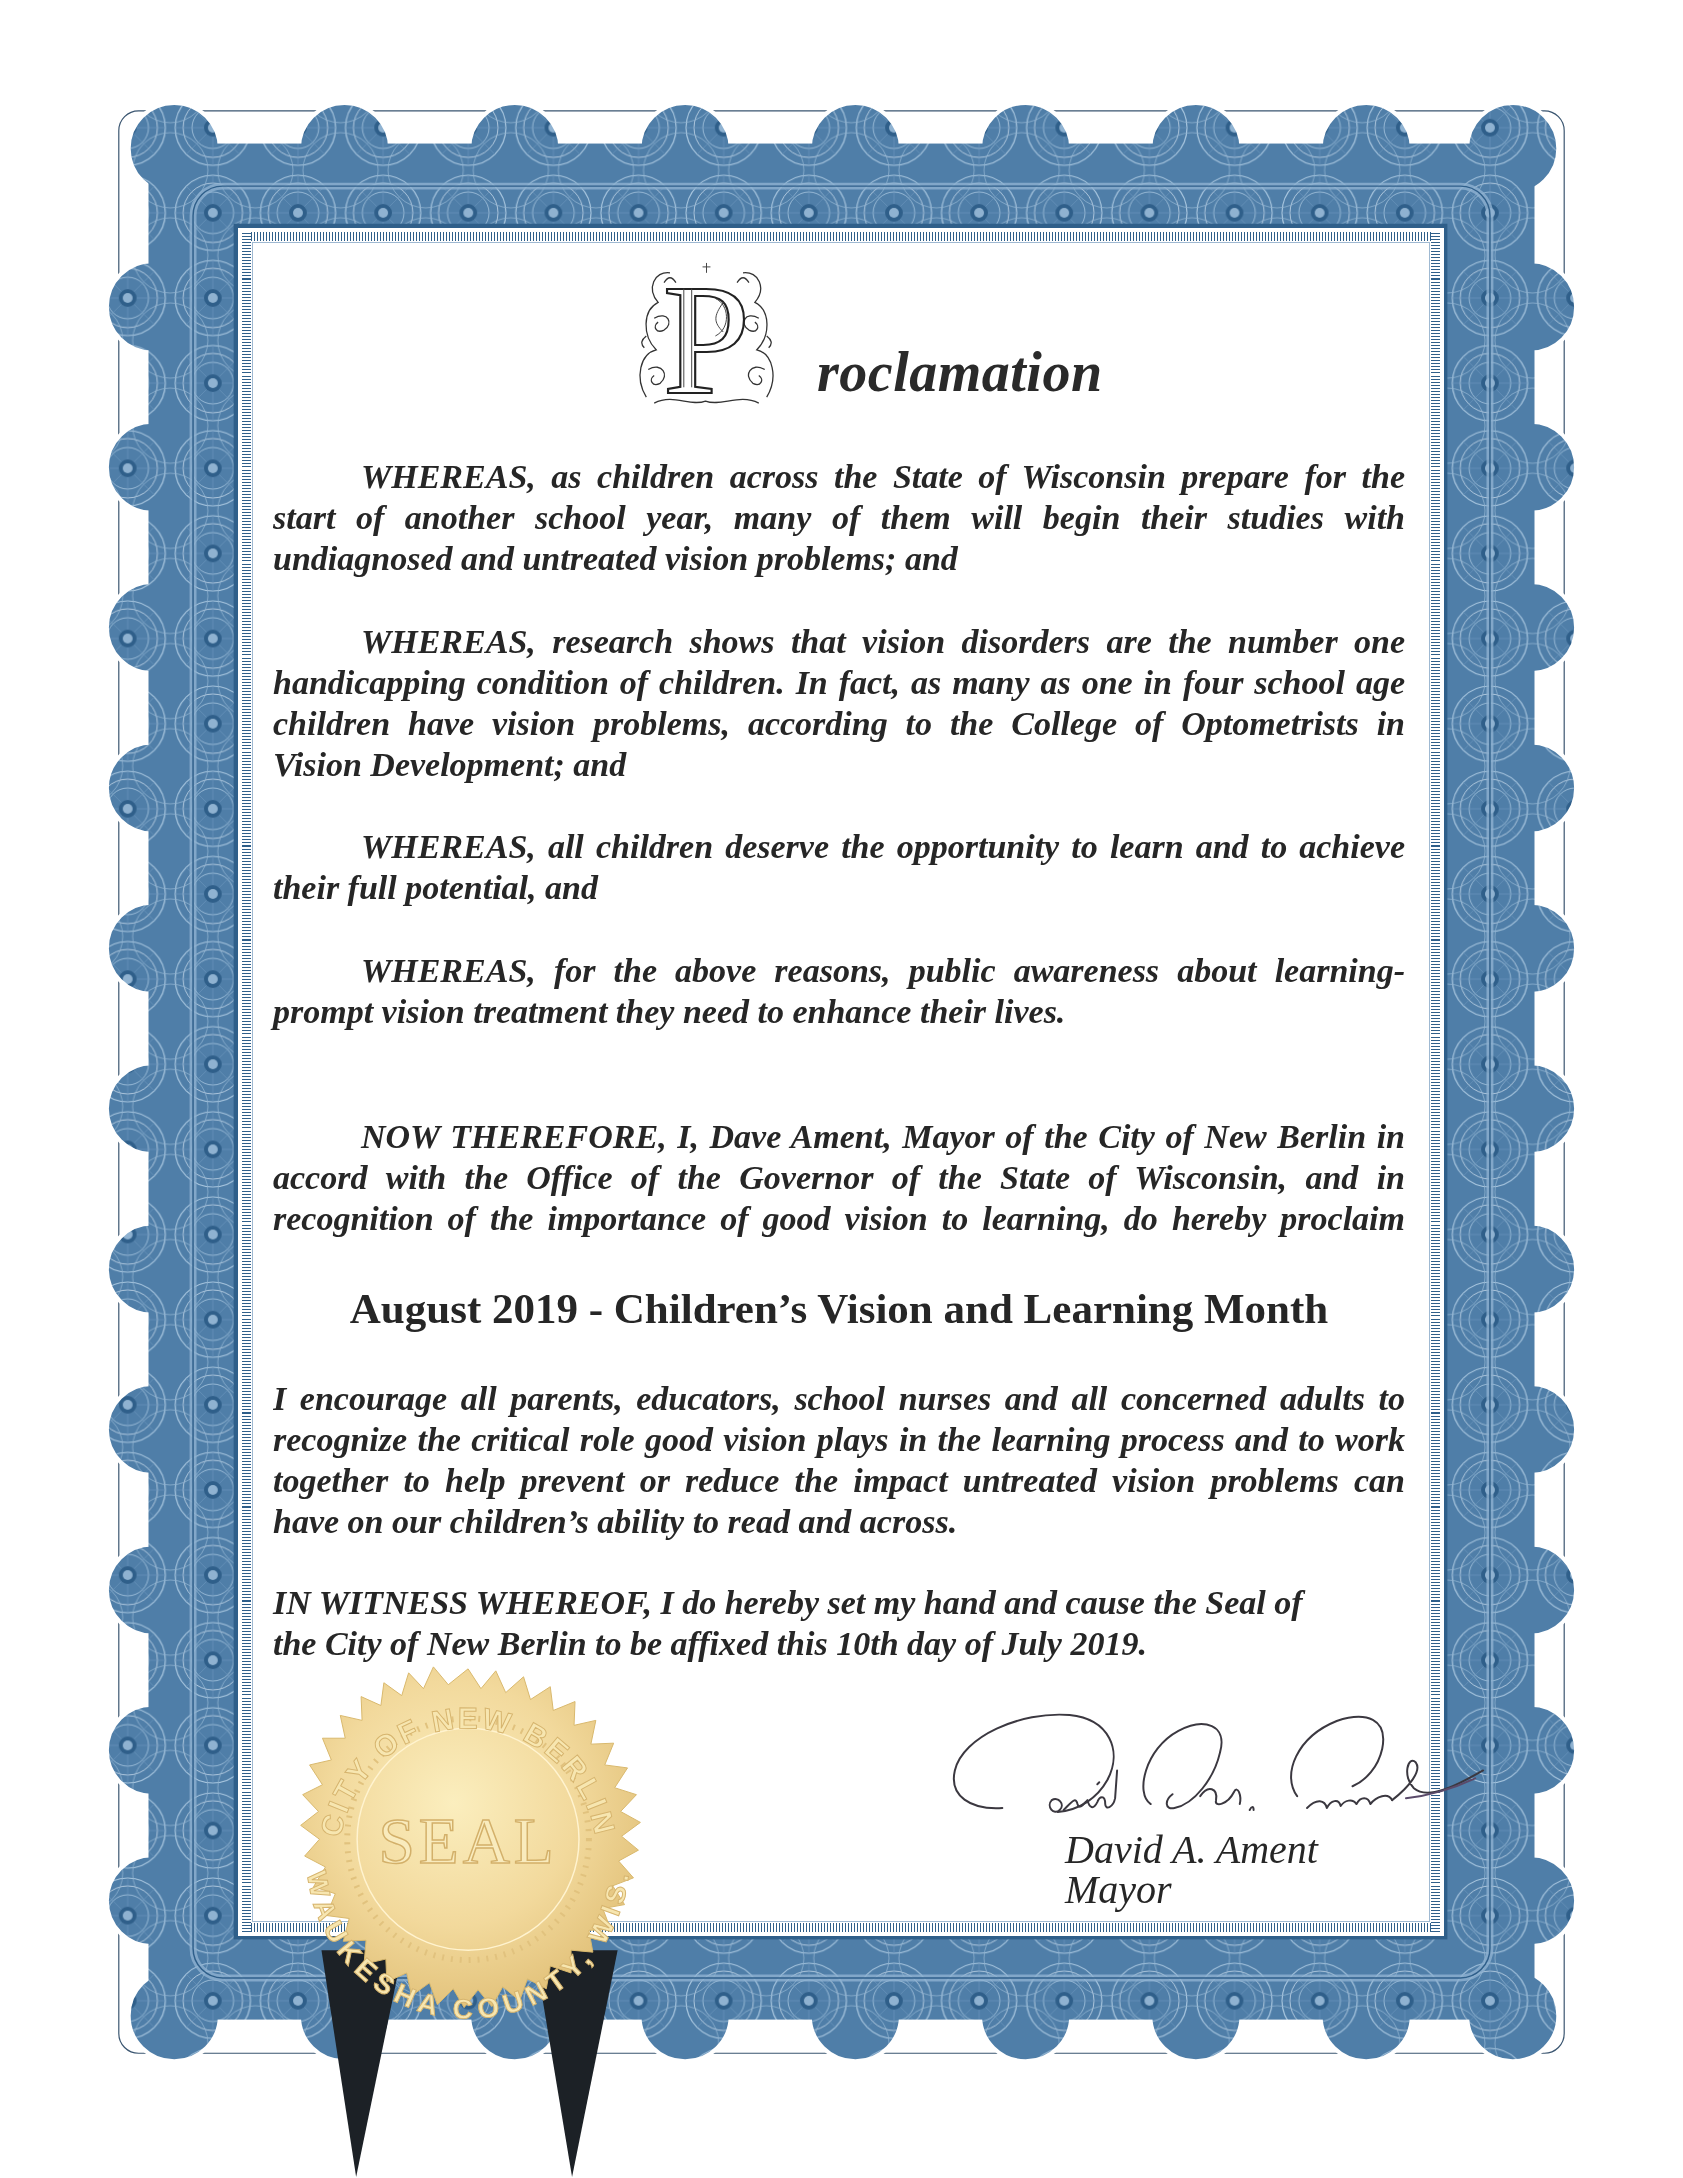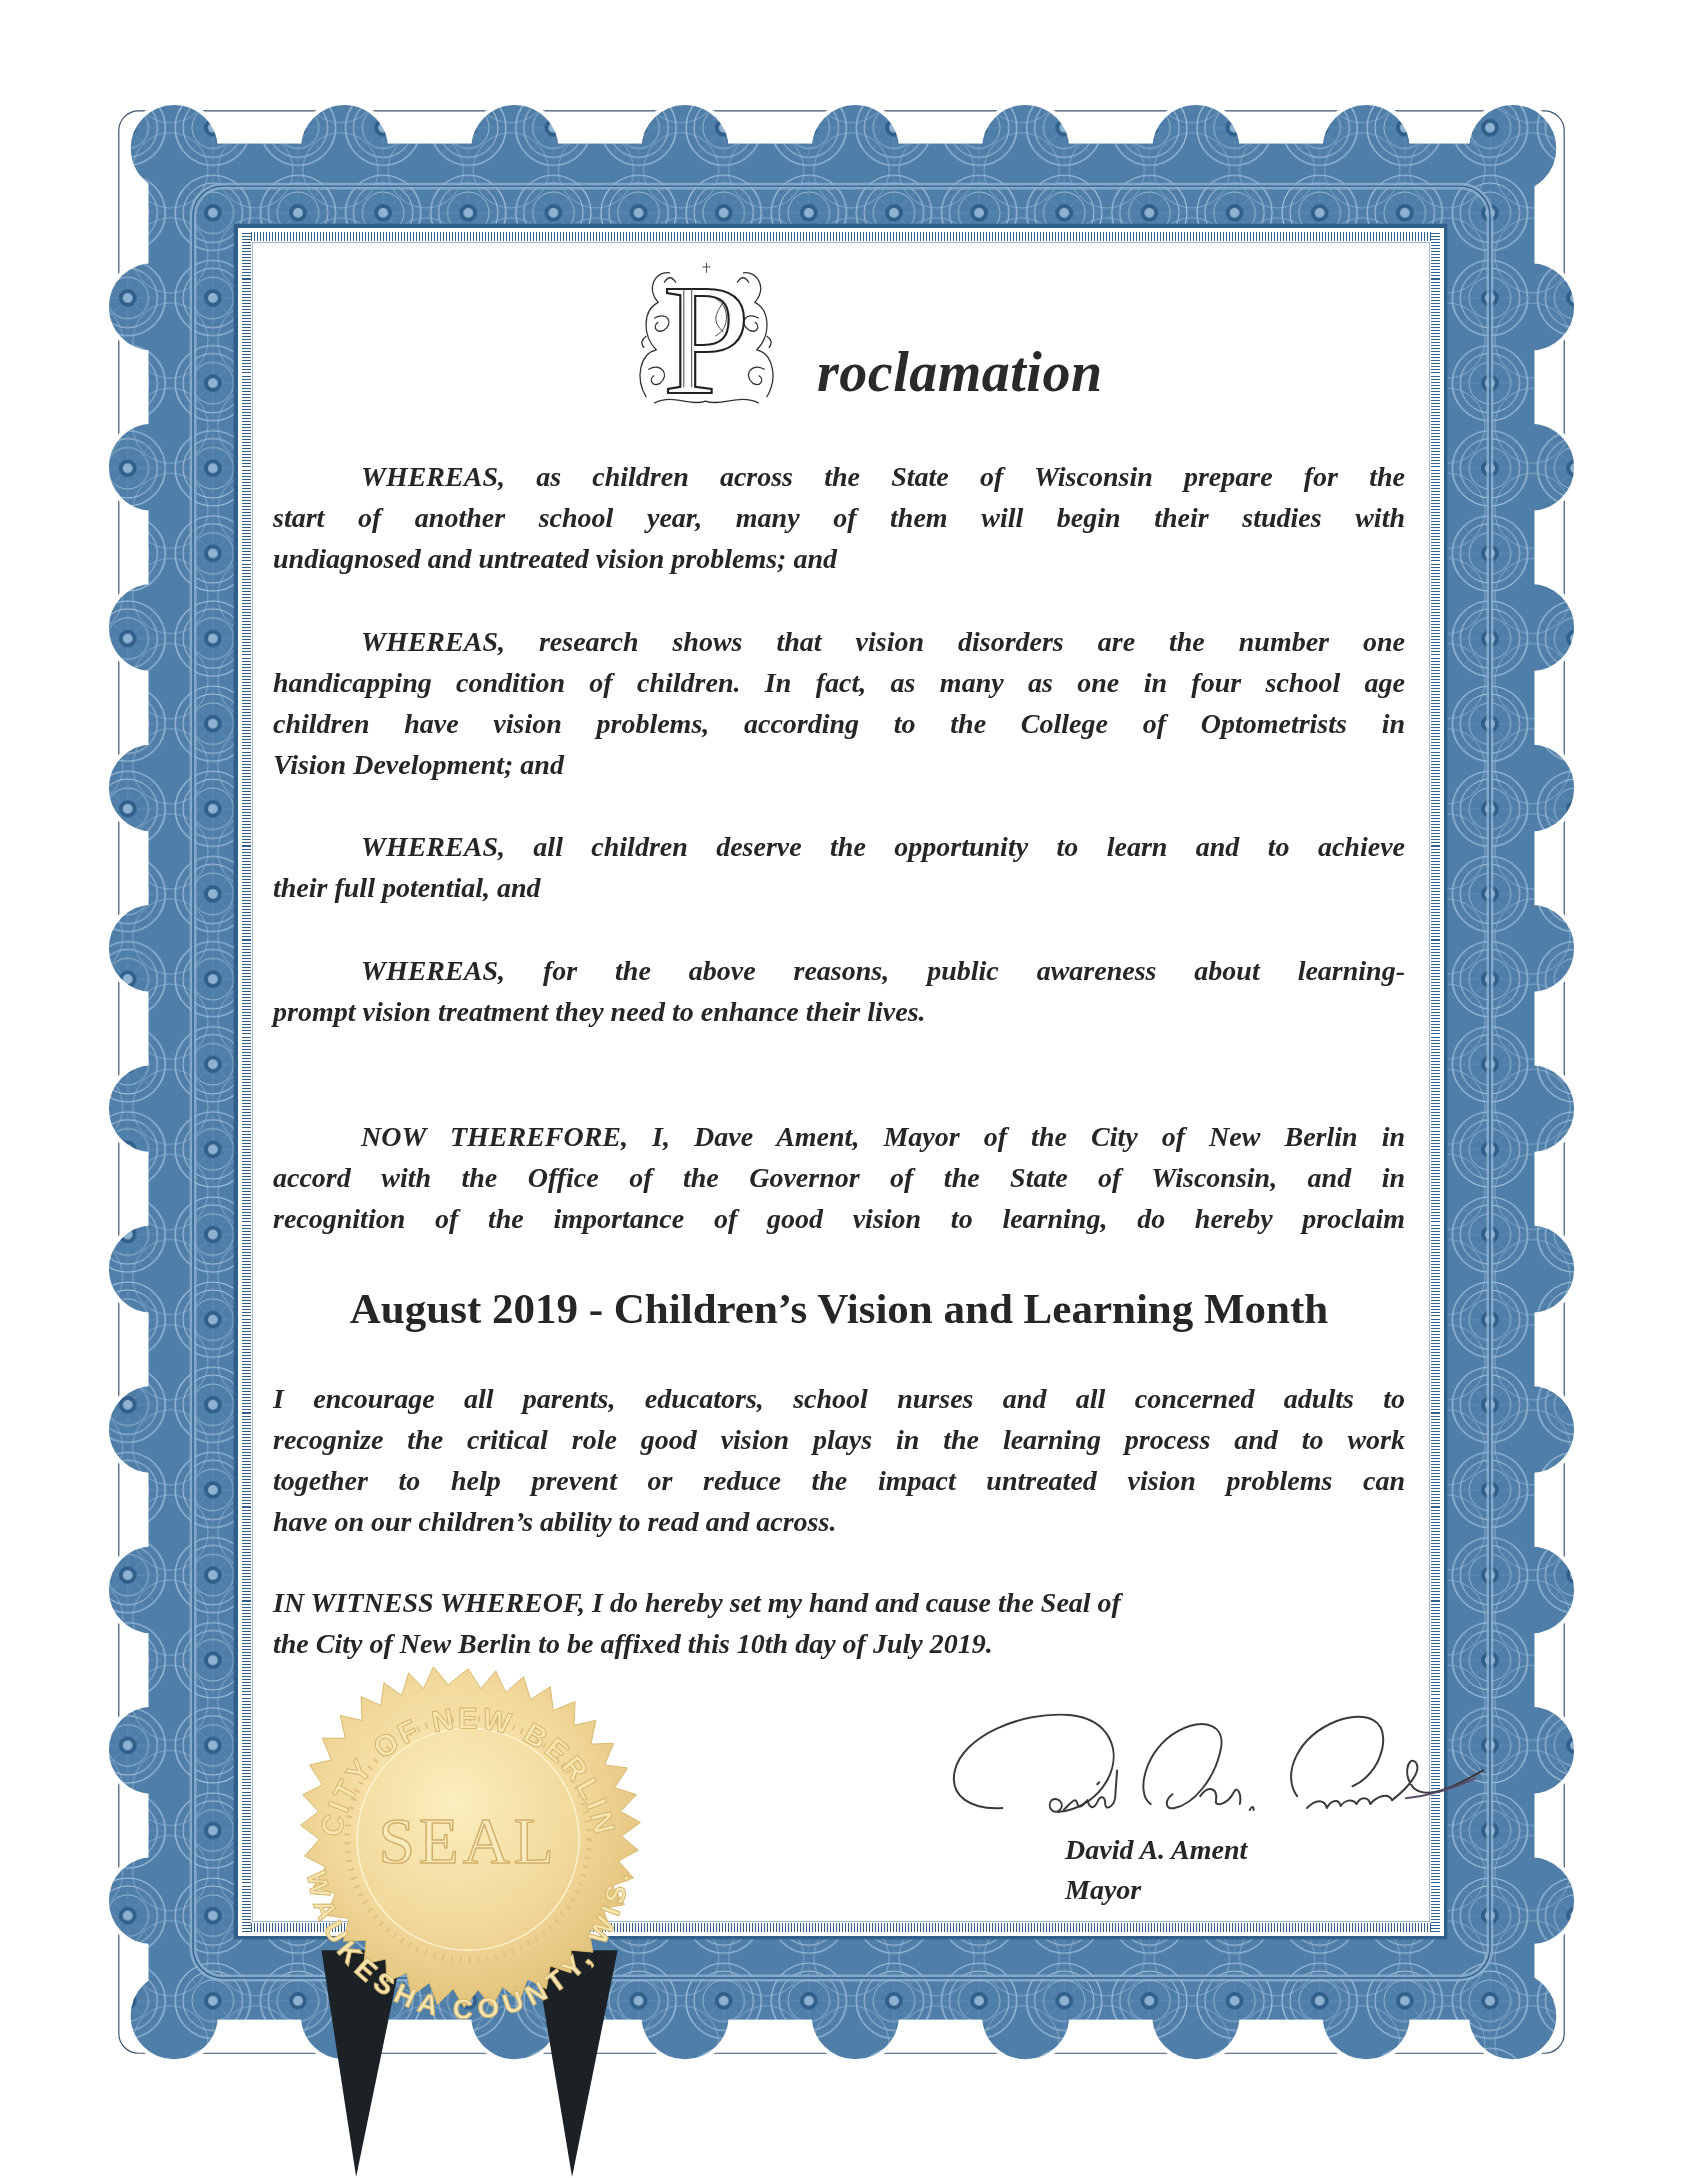--- a/index.html
+++ b/index.html
@@ -29,36 +29,36 @@
   }
   .title-wrap { position: absolute; left: 634px; top: 259px; width: 436px; height: 158px; }
   .ornament-P { position: absolute; left: 0; top: 0; width: 145px; height: 150px; }
   .title-rest {
     position: absolute; left: 139px; top: 81px;
     font-size: 56px; font-weight: bold; font-style: italic; color: #2a2a2a;
     letter-spacing: 0.5px; white-space: nowrap; margin-left: 44px;
   }
   .body-text {
     position: absolute; left: 273px; width: 1132px;
-    font-size: 28px; line-height: 41px; font-weight: bold; font-style: italic;
+    font-size: 34px; line-height: 41px; font-weight: bold; font-style: italic;
     color: #262626;
   }
   .line { white-space: nowrap; height: 41px; }
   .line.just { text-align: justify; text-align-last: justify; white-space: normal; overflow: hidden; }
   .line.indent { padding-left: 88px; }
   .line.last { text-align: left; }
   .heading {
     position: absolute; left: 273px; width: 1132px; top: 1284px;
     text-align: center; font-size: 43px; font-weight: bold; color: #262626;
     white-space: nowrap;
   }
   .sig-svg { position: absolute; left: 941px; top: 1701px; width: 554px; height: 129px; }
   .sig-name {
     position: absolute; left: 1065px; top: 1830px;
-    font-size: 28px; line-height: 40px; font-weight: bold; font-style: italic; color: #262626;
+    font-size: 40px; line-height: 40px; font-weight: normal; font-style: italic; color: #262626;
   }
   .seal-svg { position: absolute; left: 267px; top: 1653px; width: 416px; height: 525px; }
 </style>
 </head>
 <body>
 
 <svg id="frame-svg" viewBox="0 0 1700 2200" xmlns="http://www.w3.org/2000/svg">
   <defs>
     <pattern id="guilloche" x="0" y="0" width="86" height="86" patternUnits="userSpaceOnUse">
       <rect width="86" height="86" fill="#4f7ea8"></rect>

